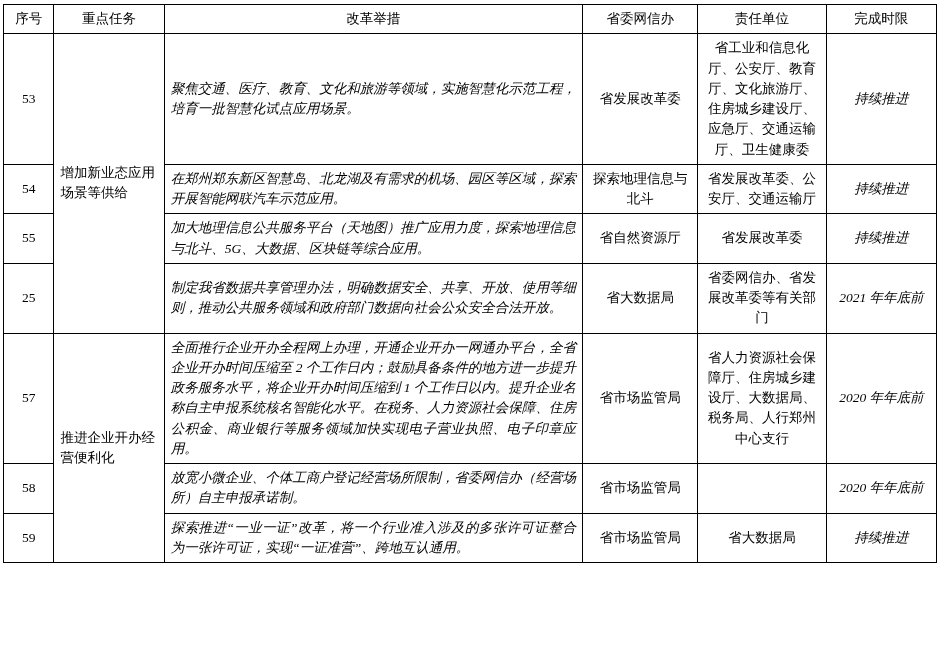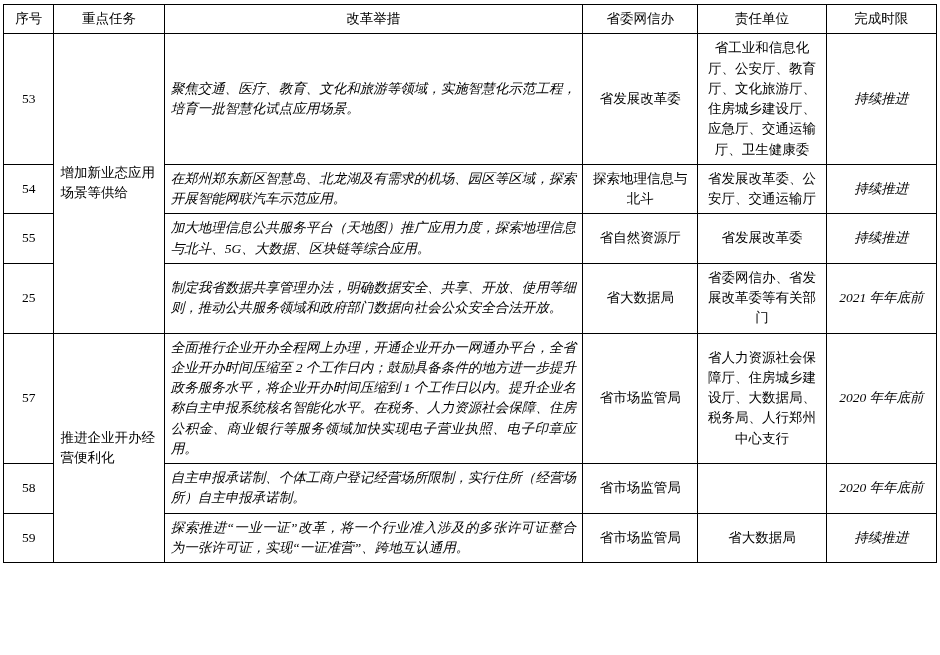--- a/index.html
+++ b/index.html
@@ -115,21 +115,21 @@
       <tr>
         <td class="seq">57</td>
         <td class="task" rowspan="3">推进企业开办经营便利化</td>
         <td class="measure">全面推行企业开办全程网上办理，开通企业开办一网通办平台，全省企业开办时间压缩至 2 个工作日内；鼓励具备条件的地方进一步提升政务服务水平，将企业开办时间压缩到 1 个工作日以内。提升企业名称自主申报系统核名智能化水平。在税务、人力资源社会保障、住房公积金、商业银行等服务领域加快实现电子营业执照、电子印章应用。</td>
         <td class="lead">省市场监管局</td>
         <td class="resp">省人力资源社会保障厅、住房城乡建设厅、大数据局、税务局、人行郑州中心支行</td>
         <td class="due nowrap-due">2020 年年底前</td>
       </tr>
       <tr>
         <td class="seq">58</td>
-        <td class="measure">自主申报承诺制、个体工商户登记经营场所限制，实行住所（经营场所）自主申报承诺制。</td>
+        <td class="measure">放宽小微企业、个体工商户登记经营场所限制，省委网信办（经营场所）自主申报承诺制。</td>
         <td class="lead">省市场监管局</td>
         <td class="resp"></td>
         <td class="due nowrap-due">2020 年年底前</td>
       </tr>
       <tr>
         <td class="seq">59</td>
         <td class="measure">探索推进“一业一证”改革，将一个行业准入涉及的多张许可证整合为一张许可证，实现“一证准营”、跨地互认通用。</td>
         <td class="lead">省市场监管局</td>
         <td class="resp center">省大数据局</td>
         <td class="due">持续推进</td>

